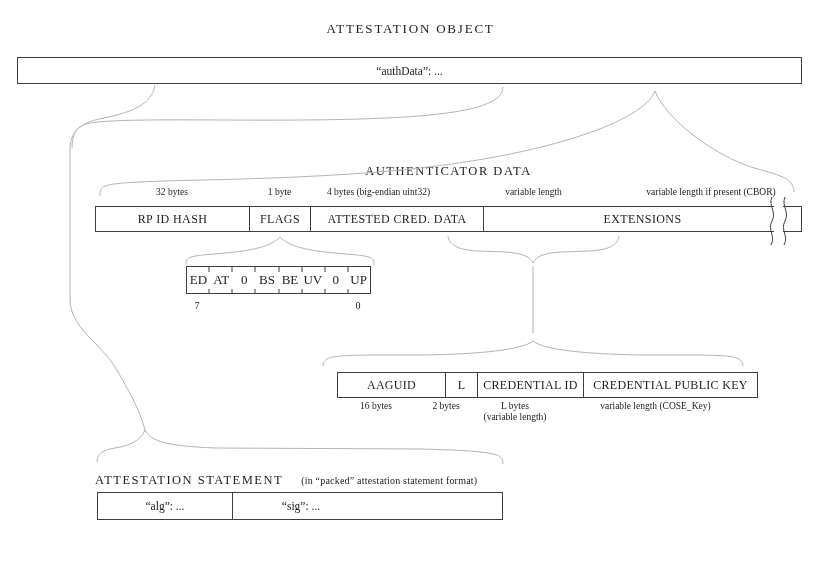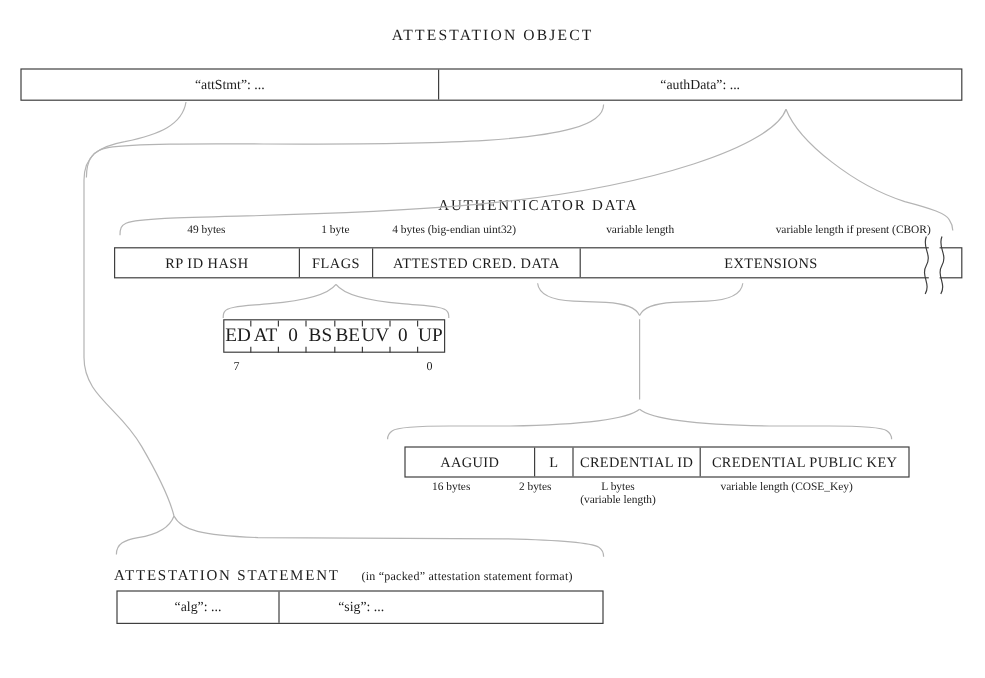--- a/index.html
+++ b/index.html
@@ -30,21 +30,21 @@
   
   .authdata-title{left:95px;top:164px;width:707px;}
   .sizes-row{left:95px;top:187px;width:707px;display:flex;font-size:9.5px;}
   .sizes-row .s{display:flex;justify-content:center;align-items:flex-start;white-space:nowrap;}
   .w0{width:154px;} .w1{width:61px;} .w2{width:137px;} .w3{width:173px;} .w4{flex:1;}
   .row-auth{left:95px;top:206px;width:707px;height:26px;font-size:12px;letter-spacing:0.4px;}
   .row-auth .c0{width:154px;} .row-auth .c1{width:61px;} .row-auth .c2{width:137px;}
   .row-auth .c3{width:173px;} .row-auth .c4{flex:1;}
   
   .flags-box{left:186px;top:266px;width:185px;height:28px;display:flex;
-    border:1px solid var(--border);font-size:16px;}
+    border:1px solid var(--border);font-size:13px;}
   .flags-box .bit{flex:1;display:flex;align-items:center;justify-content:center;}
   .bit-index{top:300px;width:24px;font-size:10px;text-align:center;}
   .bit-index.msb{left:185px;} .bit-index.lsb{left:346px;}
   
   .row-acd{left:337px;top:372px;width:421px;height:26px;font-size:12px;letter-spacing:0.3px;}
   .row-acd .c0{width:108px;} .row-acd .c1{width:32px;} .row-acd .c2{width:106px;} .row-acd .c3{flex:1;font-family:Liberation Serif, serif;}
   .acd-sizes{left:322px;top:401px;width:421px;display:flex;font-size:9.5px;line-height:10.5px;}
   .acd-sizes .s{display:flex;justify-content:center;text-align:center;white-space:pre-line;}
   .a0{width:108px;} .a1{width:32px;} .a2{width:106px;} .a3{flex:1;}
   
@@ -89,28 +89,27 @@
              M209,289 V294 M232,289 V294 M255,289 V294 M279,289 V294 M302,289 V294 M325,289 V294 M348,289 V294"></path>
 
     <rect class="mask" x="774" y="200" width="9" height="36"></rect>
     <path class="tickline" d="M772,197 C768,206 777,212 772,221 C767,230 776,236 771,245
              M785,197 C781,206 790,212 785,221 C780,230 789,236 784,245"></path>
   </svg>
 
   <div class="abs page-title center">ATTESTATION OBJECT</div>
 
   <div class="abs box-row row-obj">
-    <div class="cell c1">“attStmt”: ...</div>
     <div class="cell c2">“authData”: ...</div>
   </div>
 
   <div class="abs authdata-title center section-title">AUTHENTICATOR DATA</div>
 
   <div class="abs sizes-row">
-    <div class="s w0">49 bytes</div>
+    <div class="s w0">32 bytes</div>
     <div class="s w1">1 byte</div>
     <div class="s w2">4 bytes (big-endian uint32)</div>
     <div class="s w3">variable length</div>
     <div class="s w4">variable length if present (CBOR)</div>
   </div>
 
   <div class="abs box-row row-auth">
     <div class="cell c0">RP ID HASH</div>
     <div class="cell c1">FLAGS</div>
     <div class="cell c3">ATTESTED CRED. DATA</div>

